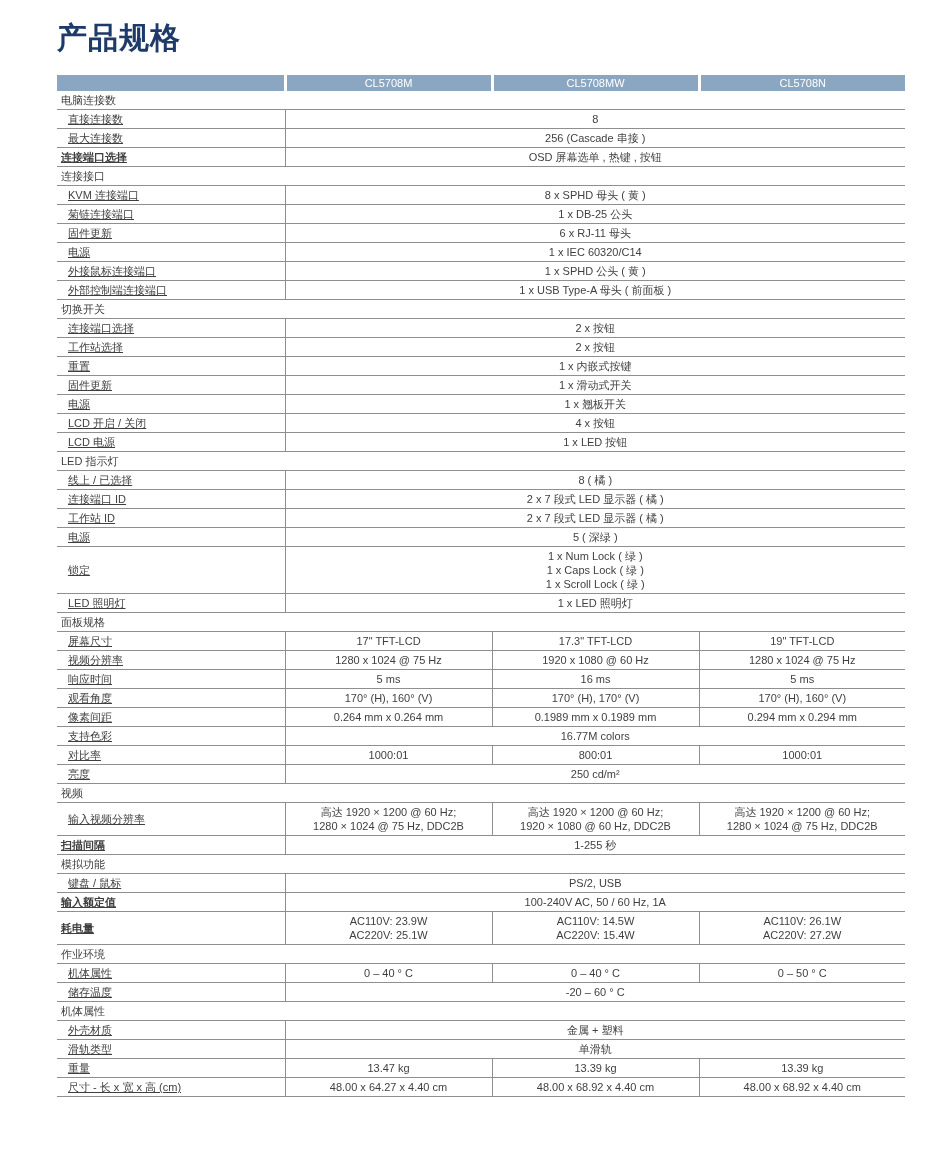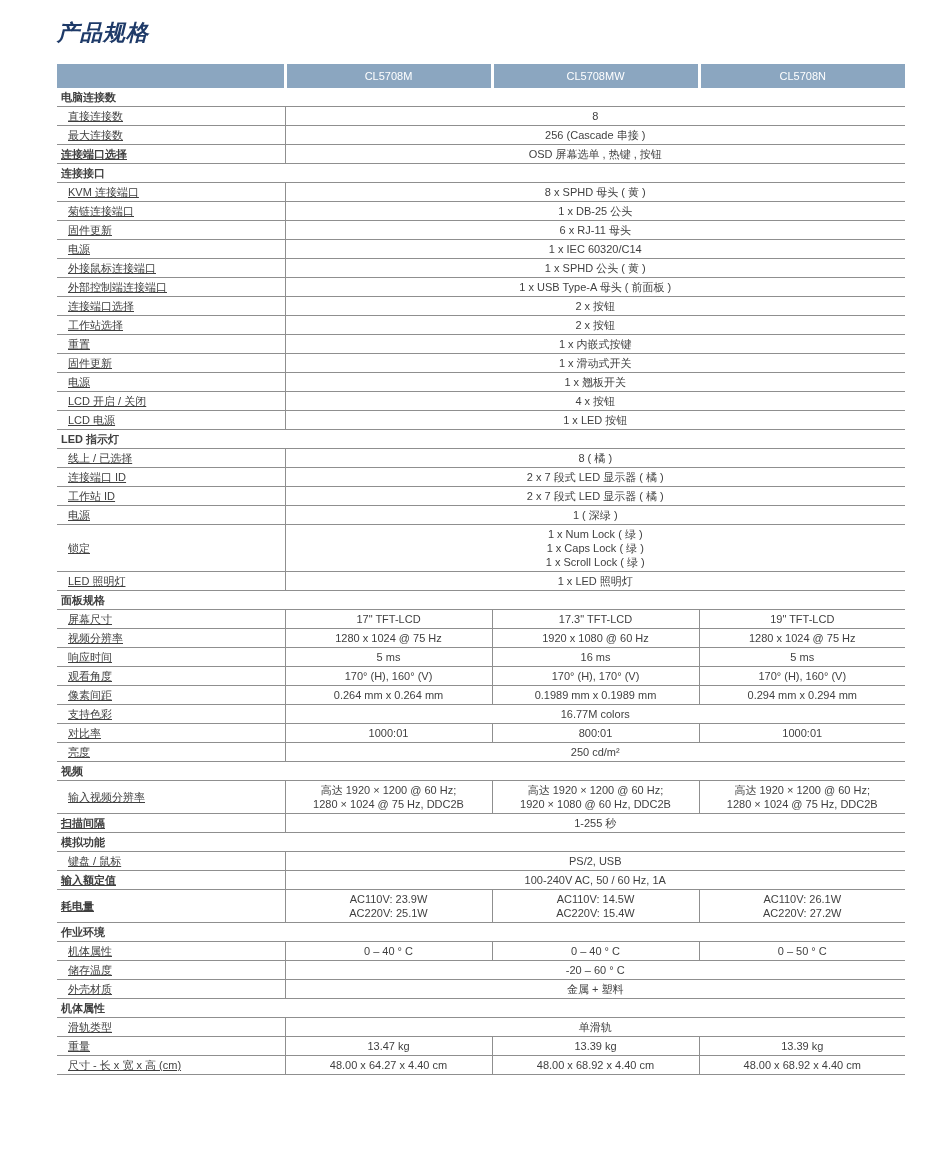--- a/index.html
+++ b/index.html
@@ -12,53 +12,52 @@
   *{box-sizing:border-box;}
   body{
     margin:0;
     background:#ffffff;
     padding:18px 44px 30px 57px;
     font-family:"Liberation Sans","DejaVu Sans",sans-serif;
     color:var(--text);
     width:949px;
   }
   .page-title{
-    font-size:22px;
+    font-size:30px;
     font-weight:bold;
     color:var(--title-color);
     margin:0 0 16px 0;
     letter-spacing:1px;
-    font-style:italic;
   }
   table.spec-table{
     border-collapse:collapse;
     table-layout:fixed;
     width:848px;
     font-size:11px;
   }
   .spec-table th{
     background:var(--header-bg);
     color:var(--header-text);
     font-weight:normal;
     font-size:11px;
-    height:24px;
+    height:16px;
     padding:1px 16px;
     text-align:center;
   }
   .spec-table th + th{
     border-left:3px solid #ffffff;
   }
   .spec-table td{
     border-bottom:1px solid var(--border);
     padding:2px 4px;
     line-height:14px;
     vertical-align:middle;
   }
   td.section-label{
-    font-weight:bold;
+    font-weight:normal;
     padding-left:4px;
   }
   td.row-label{
     font-weight:bold;
     padding-left:4px;
     text-decoration:underline;
   }
   td.row-label.indent{
     font-weight:normal;
     padding-left:11px;
@@ -126,20 +125,23 @@
       </tr>
       <tr>
         <td class="row-label indent">外接鼠标连接端口</td>
         <td colspan="3" class="value">1 x SPHD 公头 ( 黄 )</td>
       </tr>
       <tr>
         <td class="row-label indent">外部控制端连接端口</td>
         <td colspan="3" class="value">1 x USB Type-A 母头 ( 前面板 )</td>
       </tr>
       <tr>
+        <td colspan="4" class="section-label">切换开关</td>
+      </tr>
+      <tr>
         <td class="row-label indent">连接端口选择</td>
         <td colspan="3" class="value">2 x 按钮</td>
       </tr>
       <tr>
         <td class="row-label indent">工作站选择</td>
         <td colspan="3" class="value">2 x 按钮</td>
       </tr>
       <tr>
         <td class="row-label indent">重置</td>
         <td colspan="3" class="value">1 x 内嵌式按键</td>
@@ -170,21 +172,21 @@
       <tr>
         <td class="row-label indent">连接端口 ID</td>
         <td colspan="3" class="value">2 x 7 段式 LED 显示器 ( 橘 )</td>
       </tr>
       <tr>
         <td class="row-label indent">工作站 ID</td>
         <td colspan="3" class="value">2 x 7 段式 LED 显示器 ( 橘 )</td>
       </tr>
       <tr>
         <td class="row-label indent">电源</td>
-        <td colspan="3" class="value">1 ( 深绿 )</td>
+        <td colspan="3" class="value">5 ( 深绿 )</td>
       </tr>
       <tr>
         <td class="row-label indent">锁定</td>
         <td colspan="3" class="value">1 x Num Lock ( 绿 )
 1 x Caps Lock ( 绿 )
 1 x Scroll Lock ( 绿 )</td>
       </tr>
       <tr>
         <td class="row-label indent">LED 照明灯</td>
         <td colspan="3" class="value">1 x LED 照明灯</td>
@@ -279,25 +281,25 @@
         <td class="row-label indent">机体属性</td>
         <td class="value">0 – 40 ° C</td>
         <td class="value">0 – 40 ° C</td>
         <td class="value">0 – 50 ° C</td>
       </tr>
       <tr>
         <td class="row-label indent">储存温度</td>
         <td colspan="3" class="value">-20 – 60 ° C</td>
       </tr>
       <tr>
+        <td colspan="4" class="section-label">机体属性</td>
+      </tr>
+      <tr>
         <td class="row-label indent">外壳材质</td>
         <td colspan="3" class="value">金属 + 塑料</td>
-      </tr>
-      <tr>
-        <td colspan="4" class="section-label">机体属性</td>
       </tr>
       <tr>
         <td class="row-label indent">滑轨类型</td>
         <td colspan="3" class="value">单滑轨</td>
       </tr>
       <tr>
         <td class="row-label indent">重量</td>
         <td class="value">13.47 kg</td>
         <td class="value">13.39 kg</td>
         <td class="value">13.39 kg</td>

